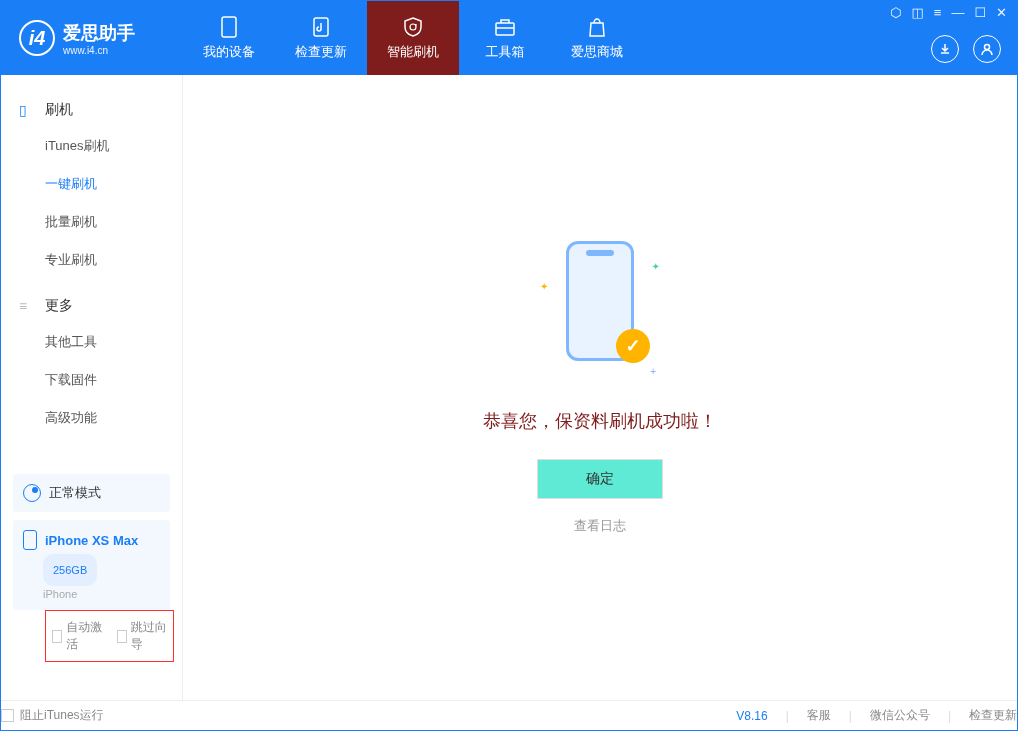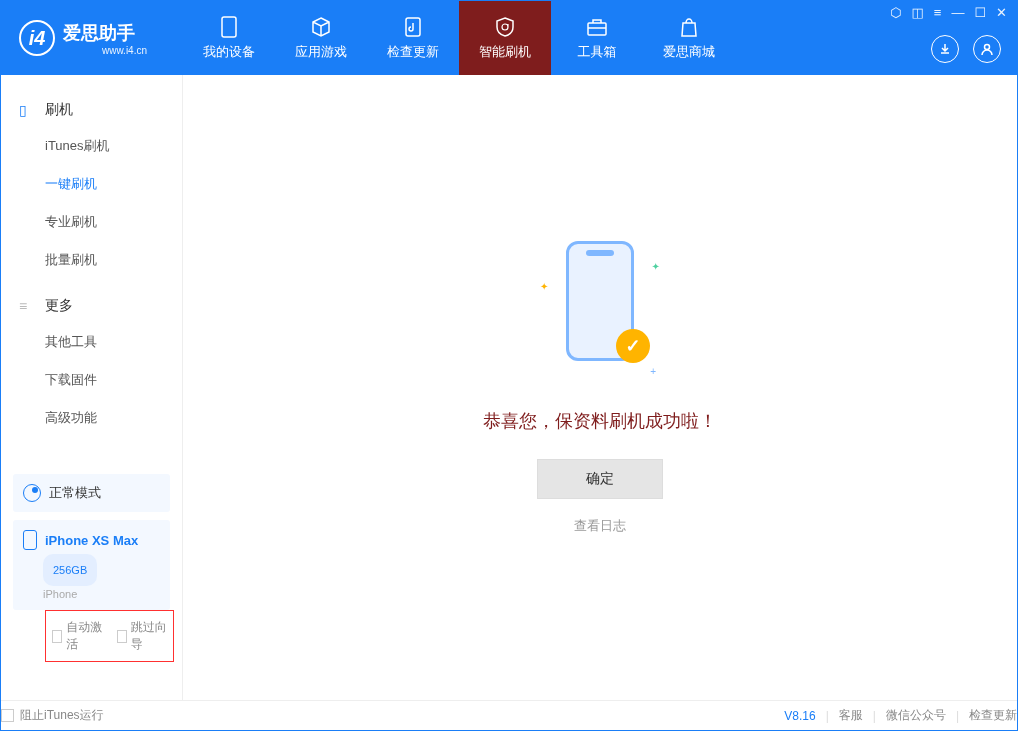--- a/index.html
+++ b/index.html
@@ -3,21 +3,21 @@
 <meta charset="utf-8">
 <style>
 * { margin: 0; padding: 0; box-sizing: border-box; font-family: "Microsoft YaHei", sans-serif; }
 body { background: #fff; width: 1018px; height: 731px; overflow: hidden; border: 1px solid #1a7ef7; }
 
 .header { background: #1a7ef7; height: 74px; display: flex; align-items: center; color: #fff; position: relative; }
 .logo-area { display: flex; align-items: center; padding: 0 18px; width: 182px; }
 .logo-icon { width: 36px; height: 36px; border: 2px solid #fff; border-radius: 50%; display: flex; align-items: center; justify-content: center; font-weight: bold; font-style: italic; font-size: 20px; }
 .logo-text { margin-left: 8px; }
 .logo-title { font-size: 18px; font-weight: bold; }
-.logo-sub { font-size: 10px; opacity: 0.9; margin-left: 39px; }
+.logo-sub { font-size: 10px; opacity: 0.9; }
 
 .nav { display: flex; height: 100%; }
 .nav-item { width: 92px; display: flex; flex-direction: column; align-items: center; justify-content: center; cursor: pointer; font-size: 13px; }
 .nav-item.active { background: #7f1d1d; }
 .nav-icon { width: 24px; height: 24px; margin-bottom: 4px; display: flex; align-items: center; justify-content: center; }
 
 .win-controls-top { position: absolute; right: 10px; top: 4px; display: flex; gap: 10px; font-size: 13px; }
 .win-controls-top span { cursor: pointer; opacity: 0.9; }
 .win-controls-mid { position: absolute; right: 16px; top: 34px; display: flex; gap: 14px; }
 .circle-btn { width: 28px; height: 28px; border: 1.5px solid #fff; border-radius: 50%; display: flex; align-items: center; justify-content: center; cursor: pointer; }
@@ -48,26 +48,26 @@
 .phone-illust { position: relative; width: 120px; height: 140px; margin-bottom: 28px; }
 .phone-shape { position: absolute; left: 26px; top: 0; width: 68px; height: 120px; border: 3px solid #7fb7ff; border-radius: 12px; background: #e9f2ff; }
 .phone-shape::before { content: ""; position: absolute; top: 6px; left: 50%; transform: translateX(-50%); width: 28px; height: 6px; background: #7fb7ff; border-radius: 3px; }
 .check-badge { position: absolute; right: 10px; bottom: 18px; width: 34px; height: 34px; background: #ffb400; border-radius: 50%; display: flex; align-items: center; justify-content: center; color: #fff; font-size: 18px; font-weight: bold; }
 .sparkle { position: absolute; font-size: 10px; }
 .sp1 { color: #ffb400; left: 0; top: 40px; }
 .sp2 { color: #4fd1a0; right: 0; top: 20px; }
 .sp3 { color: #7fb7ff; right: 4px; bottom: 4px; }
 
 .success-text { font-size: 18px; color: #7f1d1d; margin-bottom: 26px; }
-.ok-btn { border: 1px solid #ddd; background: #e5e5e5; padding: 10px 48px; font-size: 14px; color: #333; cursor: pointer; margin-bottom: 18px; }
+.ok-btn { border: 1px solid #ddd; background: #5eead4; padding: 10px 48px; font-size: 14px; color: #333; cursor: pointer; margin-bottom: 18px; }
 .log-link { color: #999; font-size: 13px; cursor: pointer; }
 
 .footer { height: 30px; border-top: 1px solid #eee; display: flex; align-items: center; padding: 0 0; font-size: 12px; color: #888; }
 .footer .left { display: flex; align-items: center; gap: 6px; }
-.footer .right { margin-left: auto; display: flex; align-items: center; gap: 10px; }
+.footer .right { margin-left: auto; display: flex; align-items: center; gap: 18px; }
 .footer .sep { color: #ddd; }
 .ver { color: #1a7ef7; }
 </style>
 </head>
 <body>
 
 <div class="header">
   <div class="logo-area">
     <div class="logo-icon">i4</div>
     <div class="logo-text">
@@ -76,28 +76,20 @@
     </div>
   </div>
   <div class="nav">
     <div class="nav-item">
       <div class="nav-icon">
           <svg width="20" height="22" viewBox="0 0 20 22">
             <rect x="3" y="1" width="14" height="20" rx="2" fill="none" stroke="#fff" stroke-width="1.5"></rect>
           </svg>
         </div>
       <span>我的设备</span>
-    </div>
-    <div class="nav-item">
-      <div class="nav-icon">
-          <svg width="22" height="22" viewBox="0 0 22 22">
-            <path d="M11 2 L19 6 L19 16 L11 20 L3 16 L3 6 Z M3 6 L11 10 L19 6 M11 10 L11 20" fill="none" stroke="#fff" stroke-width="1.5"></path>
-          </svg>
-        </div>
-      <span>应用游戏</span>
     </div>
     <div class="nav-item">
       <div class="nav-icon">
           <svg width="20" height="22" viewBox="0 0 20 22">
             <rect x="3" y="2" width="14" height="18" rx="2" fill="none" stroke="#fff" stroke-width="1.5"></rect>
             <path d="M10 7 L10 13 A2 2 0 1 1 8 11" fill="none" stroke="#fff" stroke-width="1.5"></path>
           </svg>
         </div>
       <span>检查更新</span>
     </div>
@@ -153,22 +145,22 @@
 
 <div class="body-area">
   <div class="sidebar">
     <div class="side-group">
       <div class="side-header">
         <span class="hicon">▯</span>
         <span>刷机</span>
       </div>
       <div class="side-item">iTunes刷机</div>
       <div class="side-item active">一键刷机</div>
+      <div class="side-item">批量刷机</div>
       <div class="side-item">专业刷机</div>
-      <div class="side-item">批量刷机</div>
     </div>
     <div class="side-group">
       <div class="side-header">
         <span class="hicon" style="color:#bbb">≡</span>
         <span>更多</span>
       </div>
       <div class="side-item">其他工具</div>
       <div class="side-item">下载固件</div>
       <div class="side-item">高级功能</div>
     </div>

